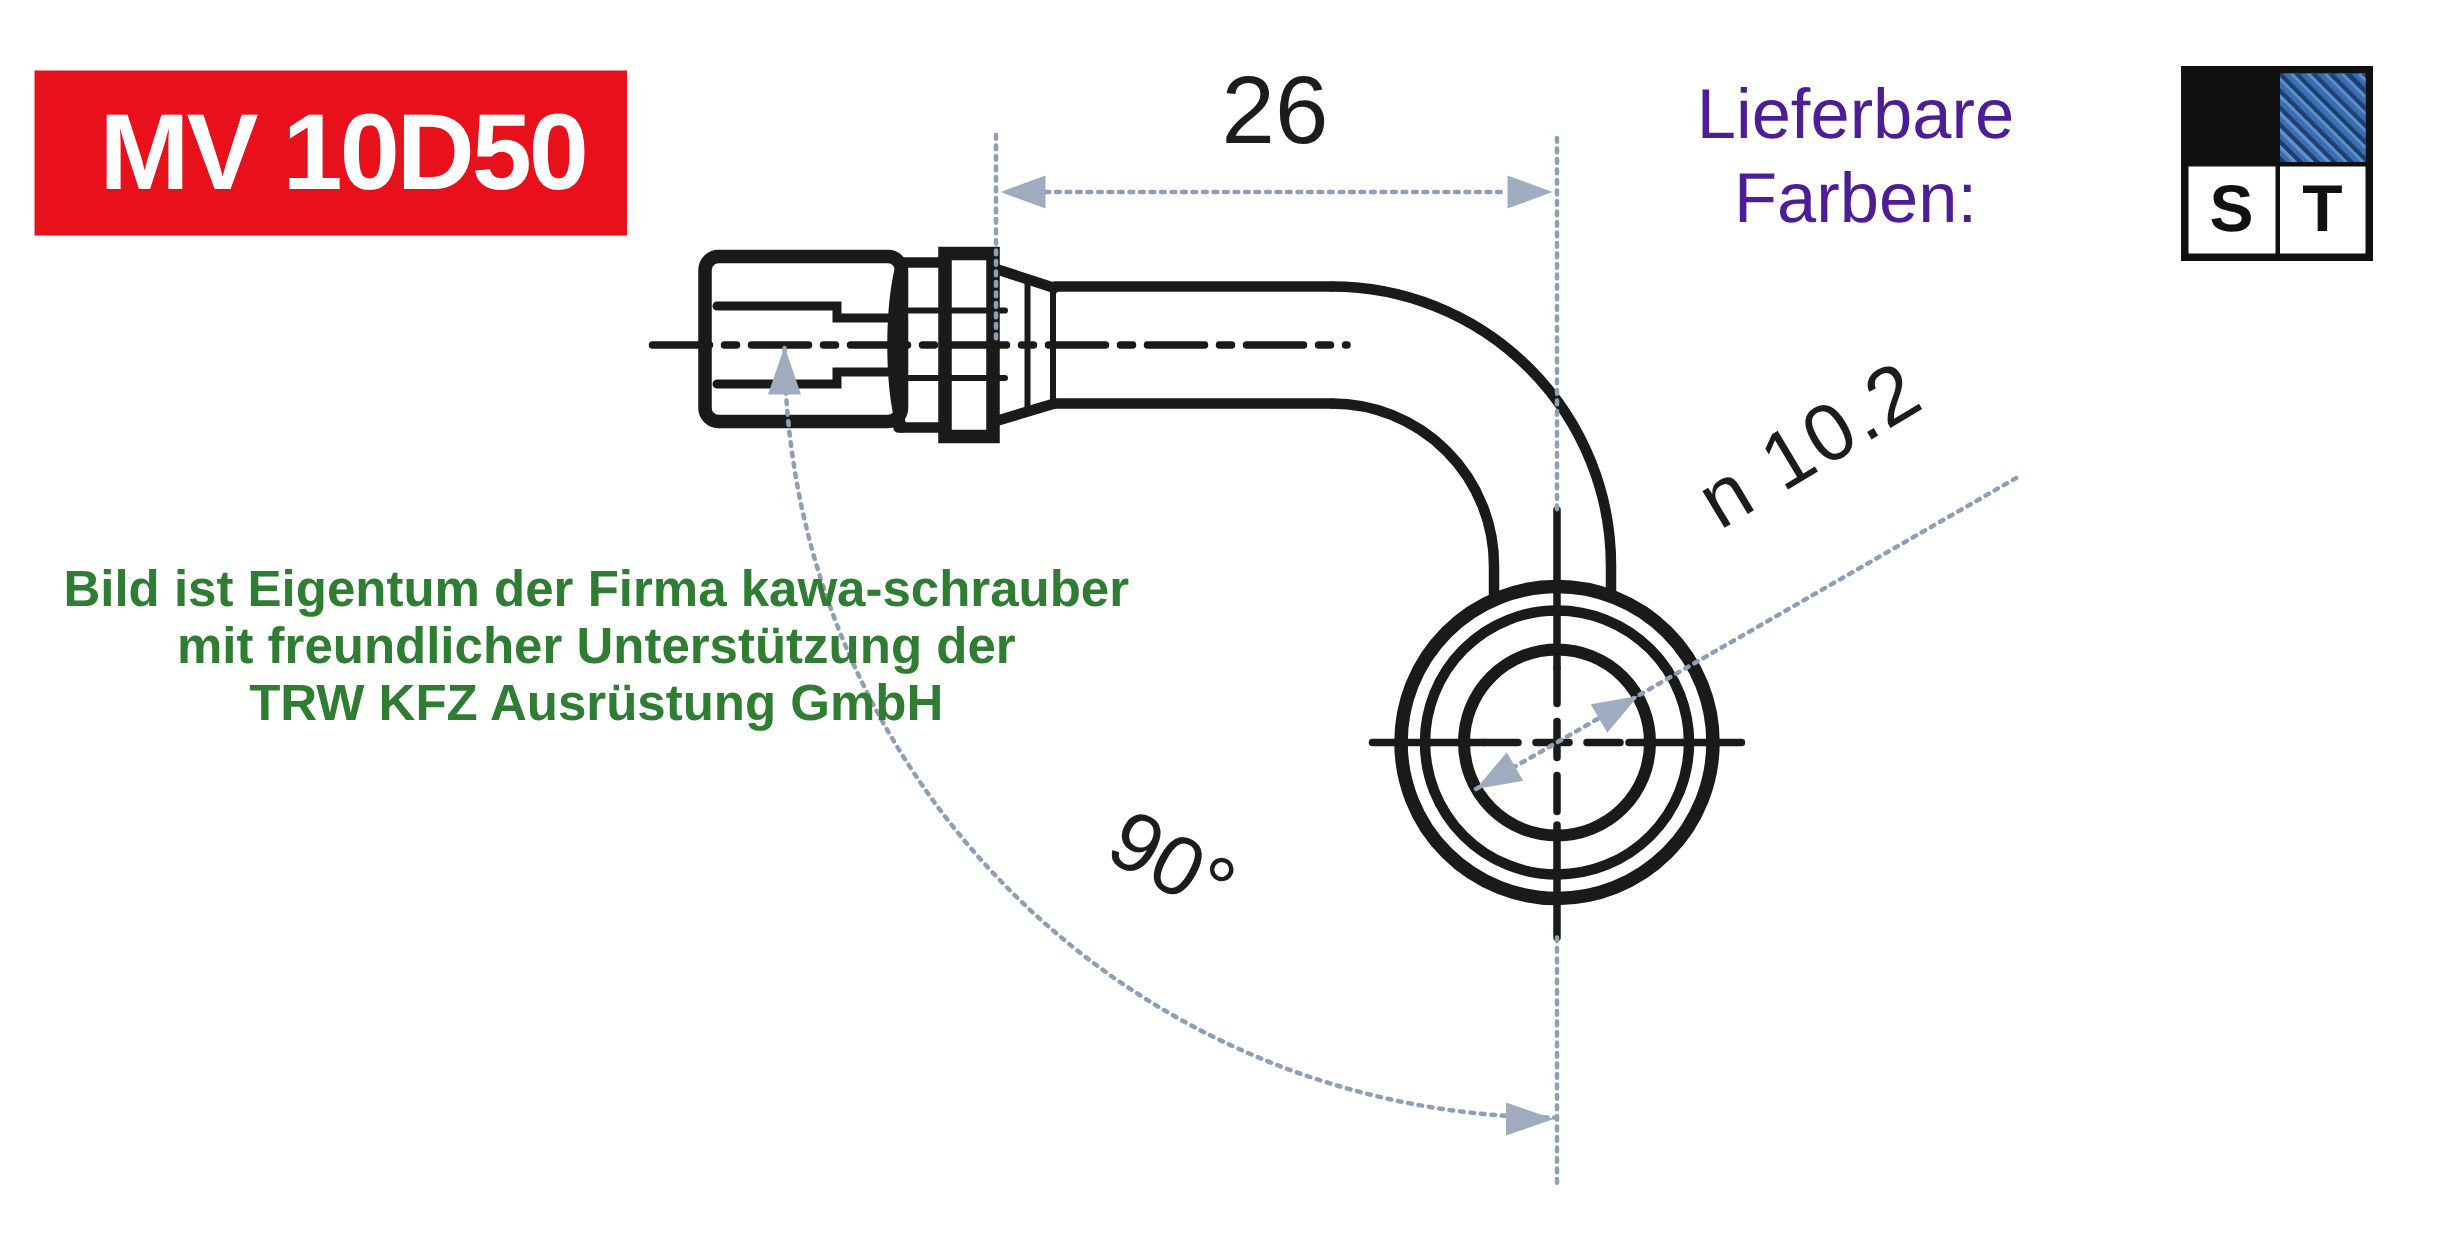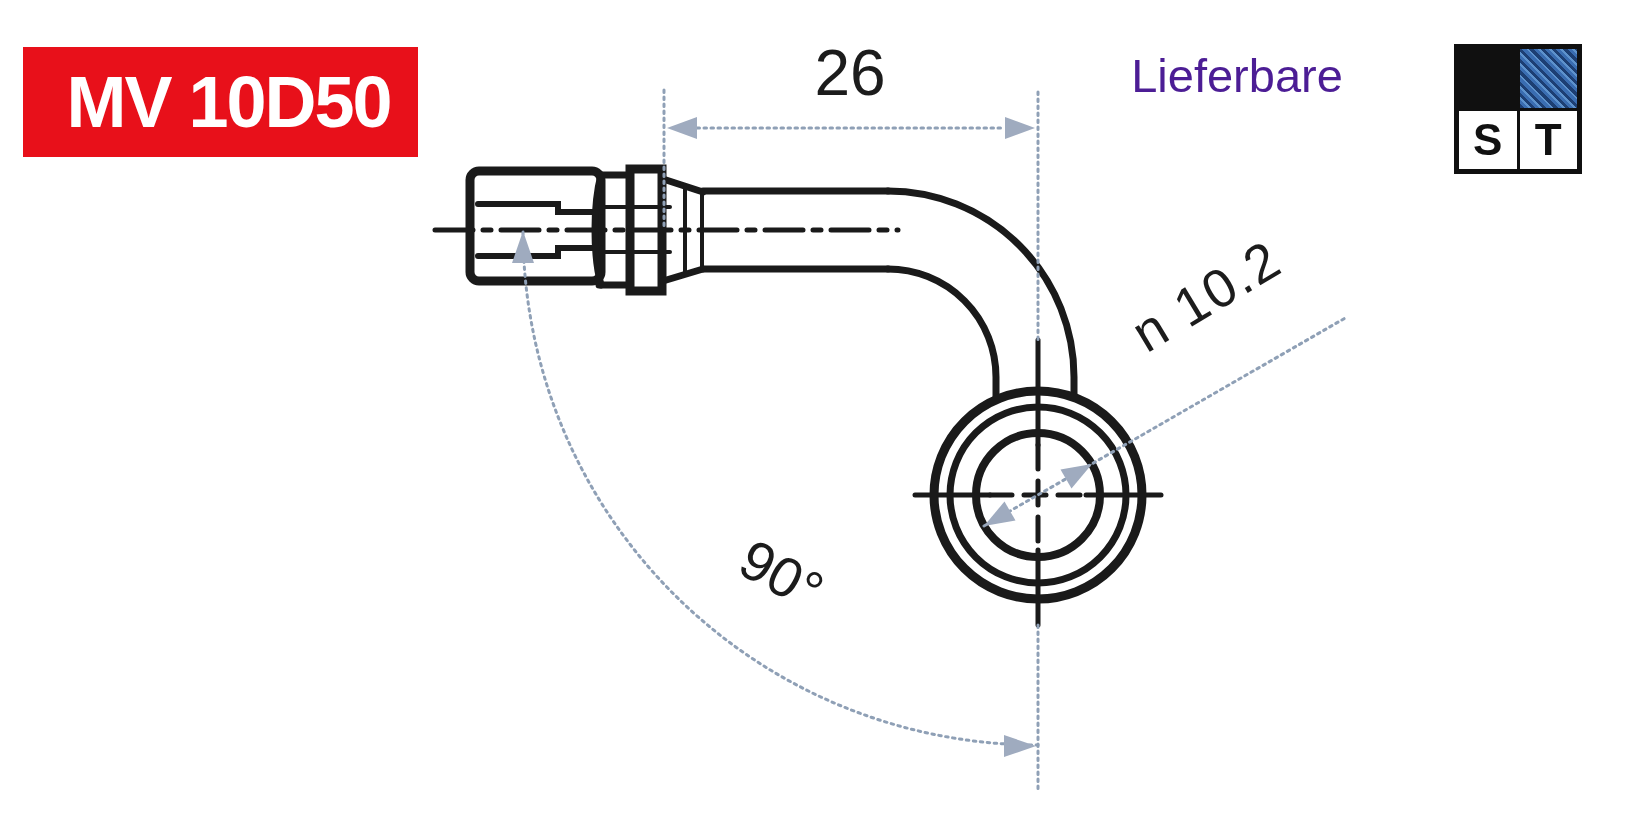--- a/index.html
+++ b/index.html
@@ -118,23 +118,29 @@
 
     <text class="dim-text" transform="translate(772,592) rotate(29)" font-size="56" text-anchor="middle">90°</text>
   </svg>
 
   <div class="code-box">
     <span>MV 10D50</span>
   </div>
 
   <div class="colors-note">
     <span>Lieferbare</span><br>
+    <span>Farben:</span>
   </div>
 
   <div class="logo">
     <div class="cell cell-black"></div>
     <div class="cell cell-carbon"></div>
     <div class="cell cell-letter">S</div>
     <div class="cell cell-letter">T</div>
   </div>
 
+  <div class="attribution">
+    <span>Bild ist Eigentum der Firma kawa-schrauber</span>
+    <span>mit freundlicher Unterstützung der</span>
+    <span>TRW KFZ Ausrüstung GmbH</span>
+  </div>
 
 </div>
 
 </body></html>

